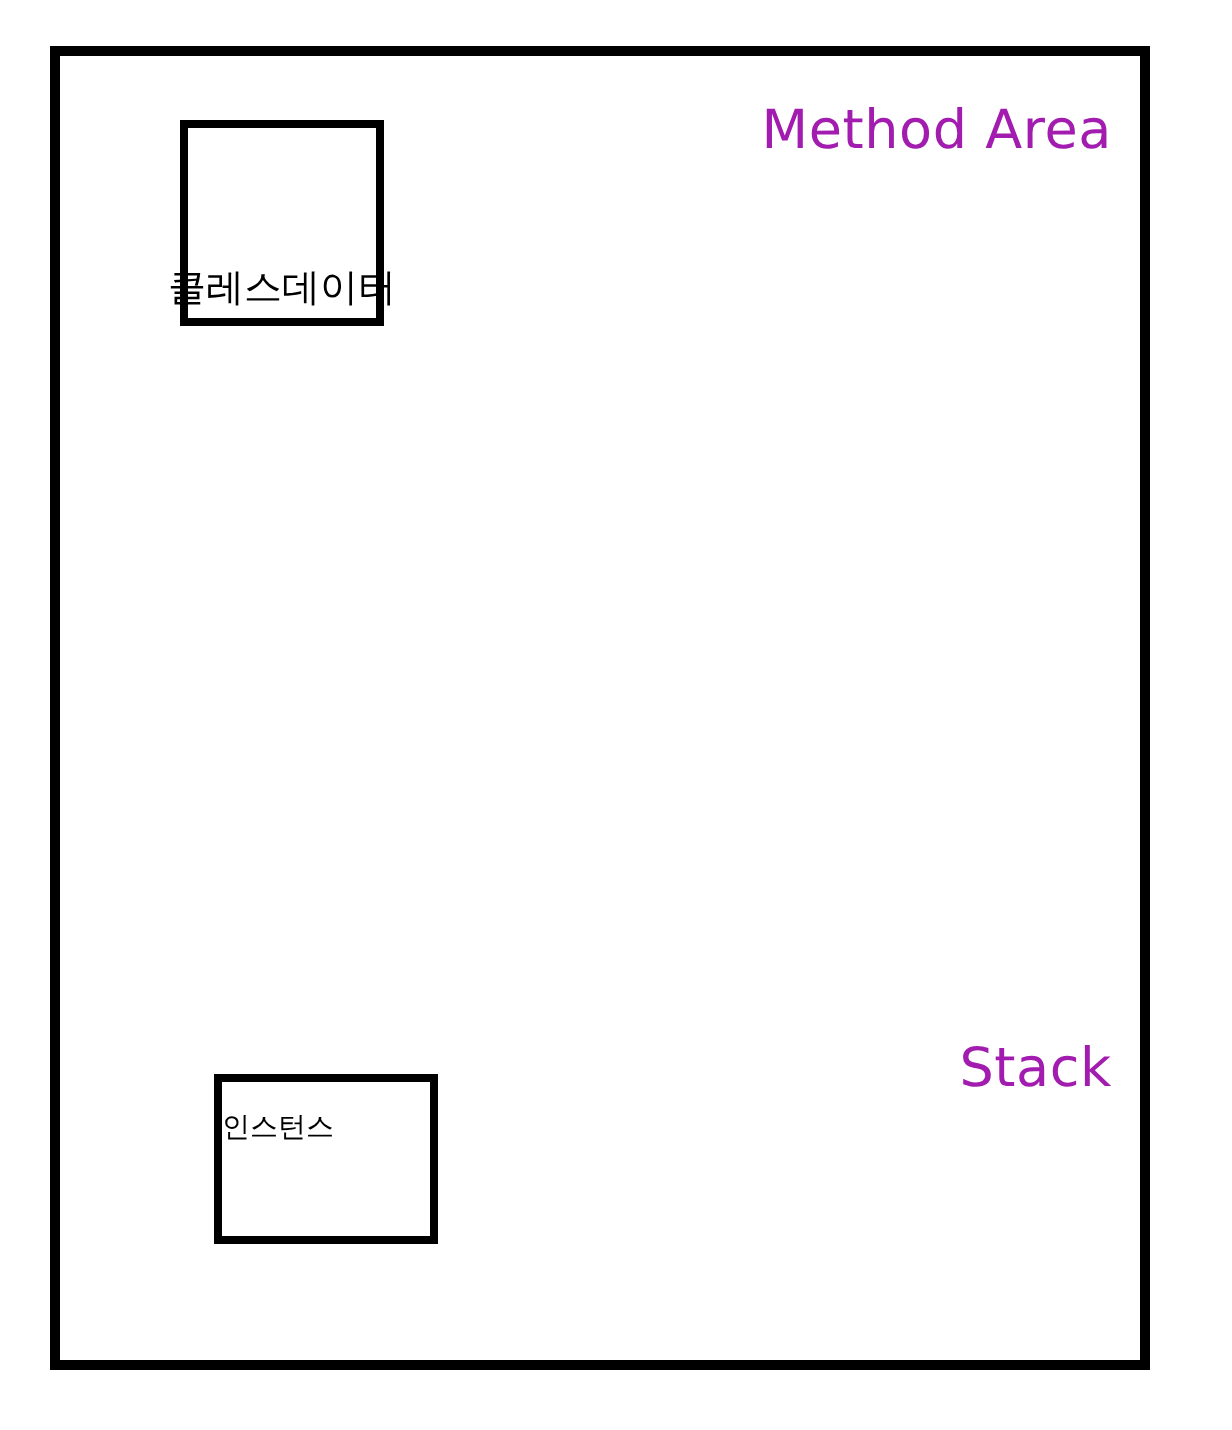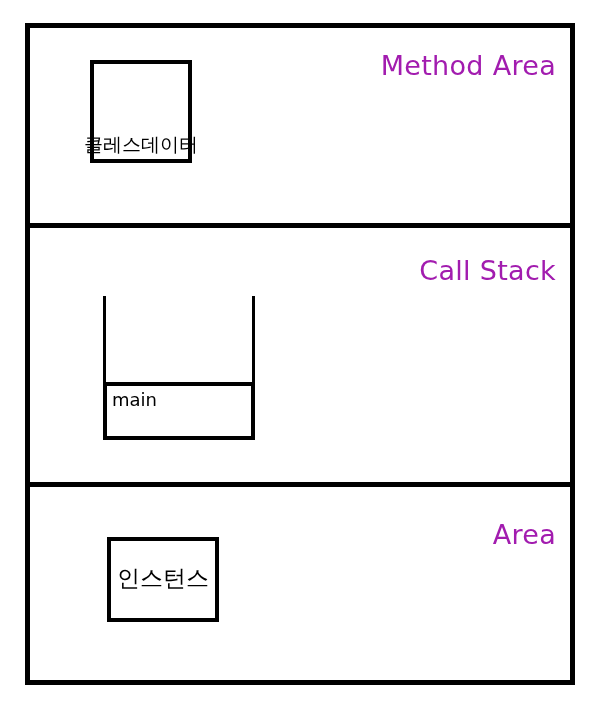--- a/index.html
+++ b/index.html
@@ -142,54 +142,42 @@
     width: 112px;
     height: 85px;
     box-sizing: border-box;
     border: 4px solid #000000;
     background: #ffffff;
   }
   #instance-box-label {
     position: absolute;
     left: 0;
     right: 0;
-    top: 24px;
-    text-align: center;
-    font-size: 23px;
+    top: 10px;
+    font-size: 14px;
     line-height: 26px;
     white-space: nowrap;
   }
 </style>
 </head>
 <body>
 
 <div id="memory-frame">
 
   <div class="region" id="region-method-area">
     <div class="region-title" id="method-area-title">Method Area</div>
 
     <div id="class-data-box">
       <div class="box-line">클레스</div>
       <div class="box-line">데이터</div>
     </div>
   </div>
 
-  <div class="region" id="region-call-stack">
-    <div class="region-title" id="call-stack-title">Call Stack</div>
-
-    <div id="stack-container">
-      <div id="stack-wall-left"></div>
-      <div id="stack-wall-right"></div>
-      <div id="stack-frame-main">
-        <span id="stack-frame-main-label">main</span>
-      </div>
-    </div>
-  </div>
 
   <div class="region" id="region-heap">
-    <div class="region-title" id="heap-title">Area</div>
+    <div class="region-title" id="heap-title">Stack</div>
 
     <div id="instance-box">
       <div id="instance-box-label">인스턴스</div>
     </div>
   </div>
 
 </div>
 
 </body></html>

